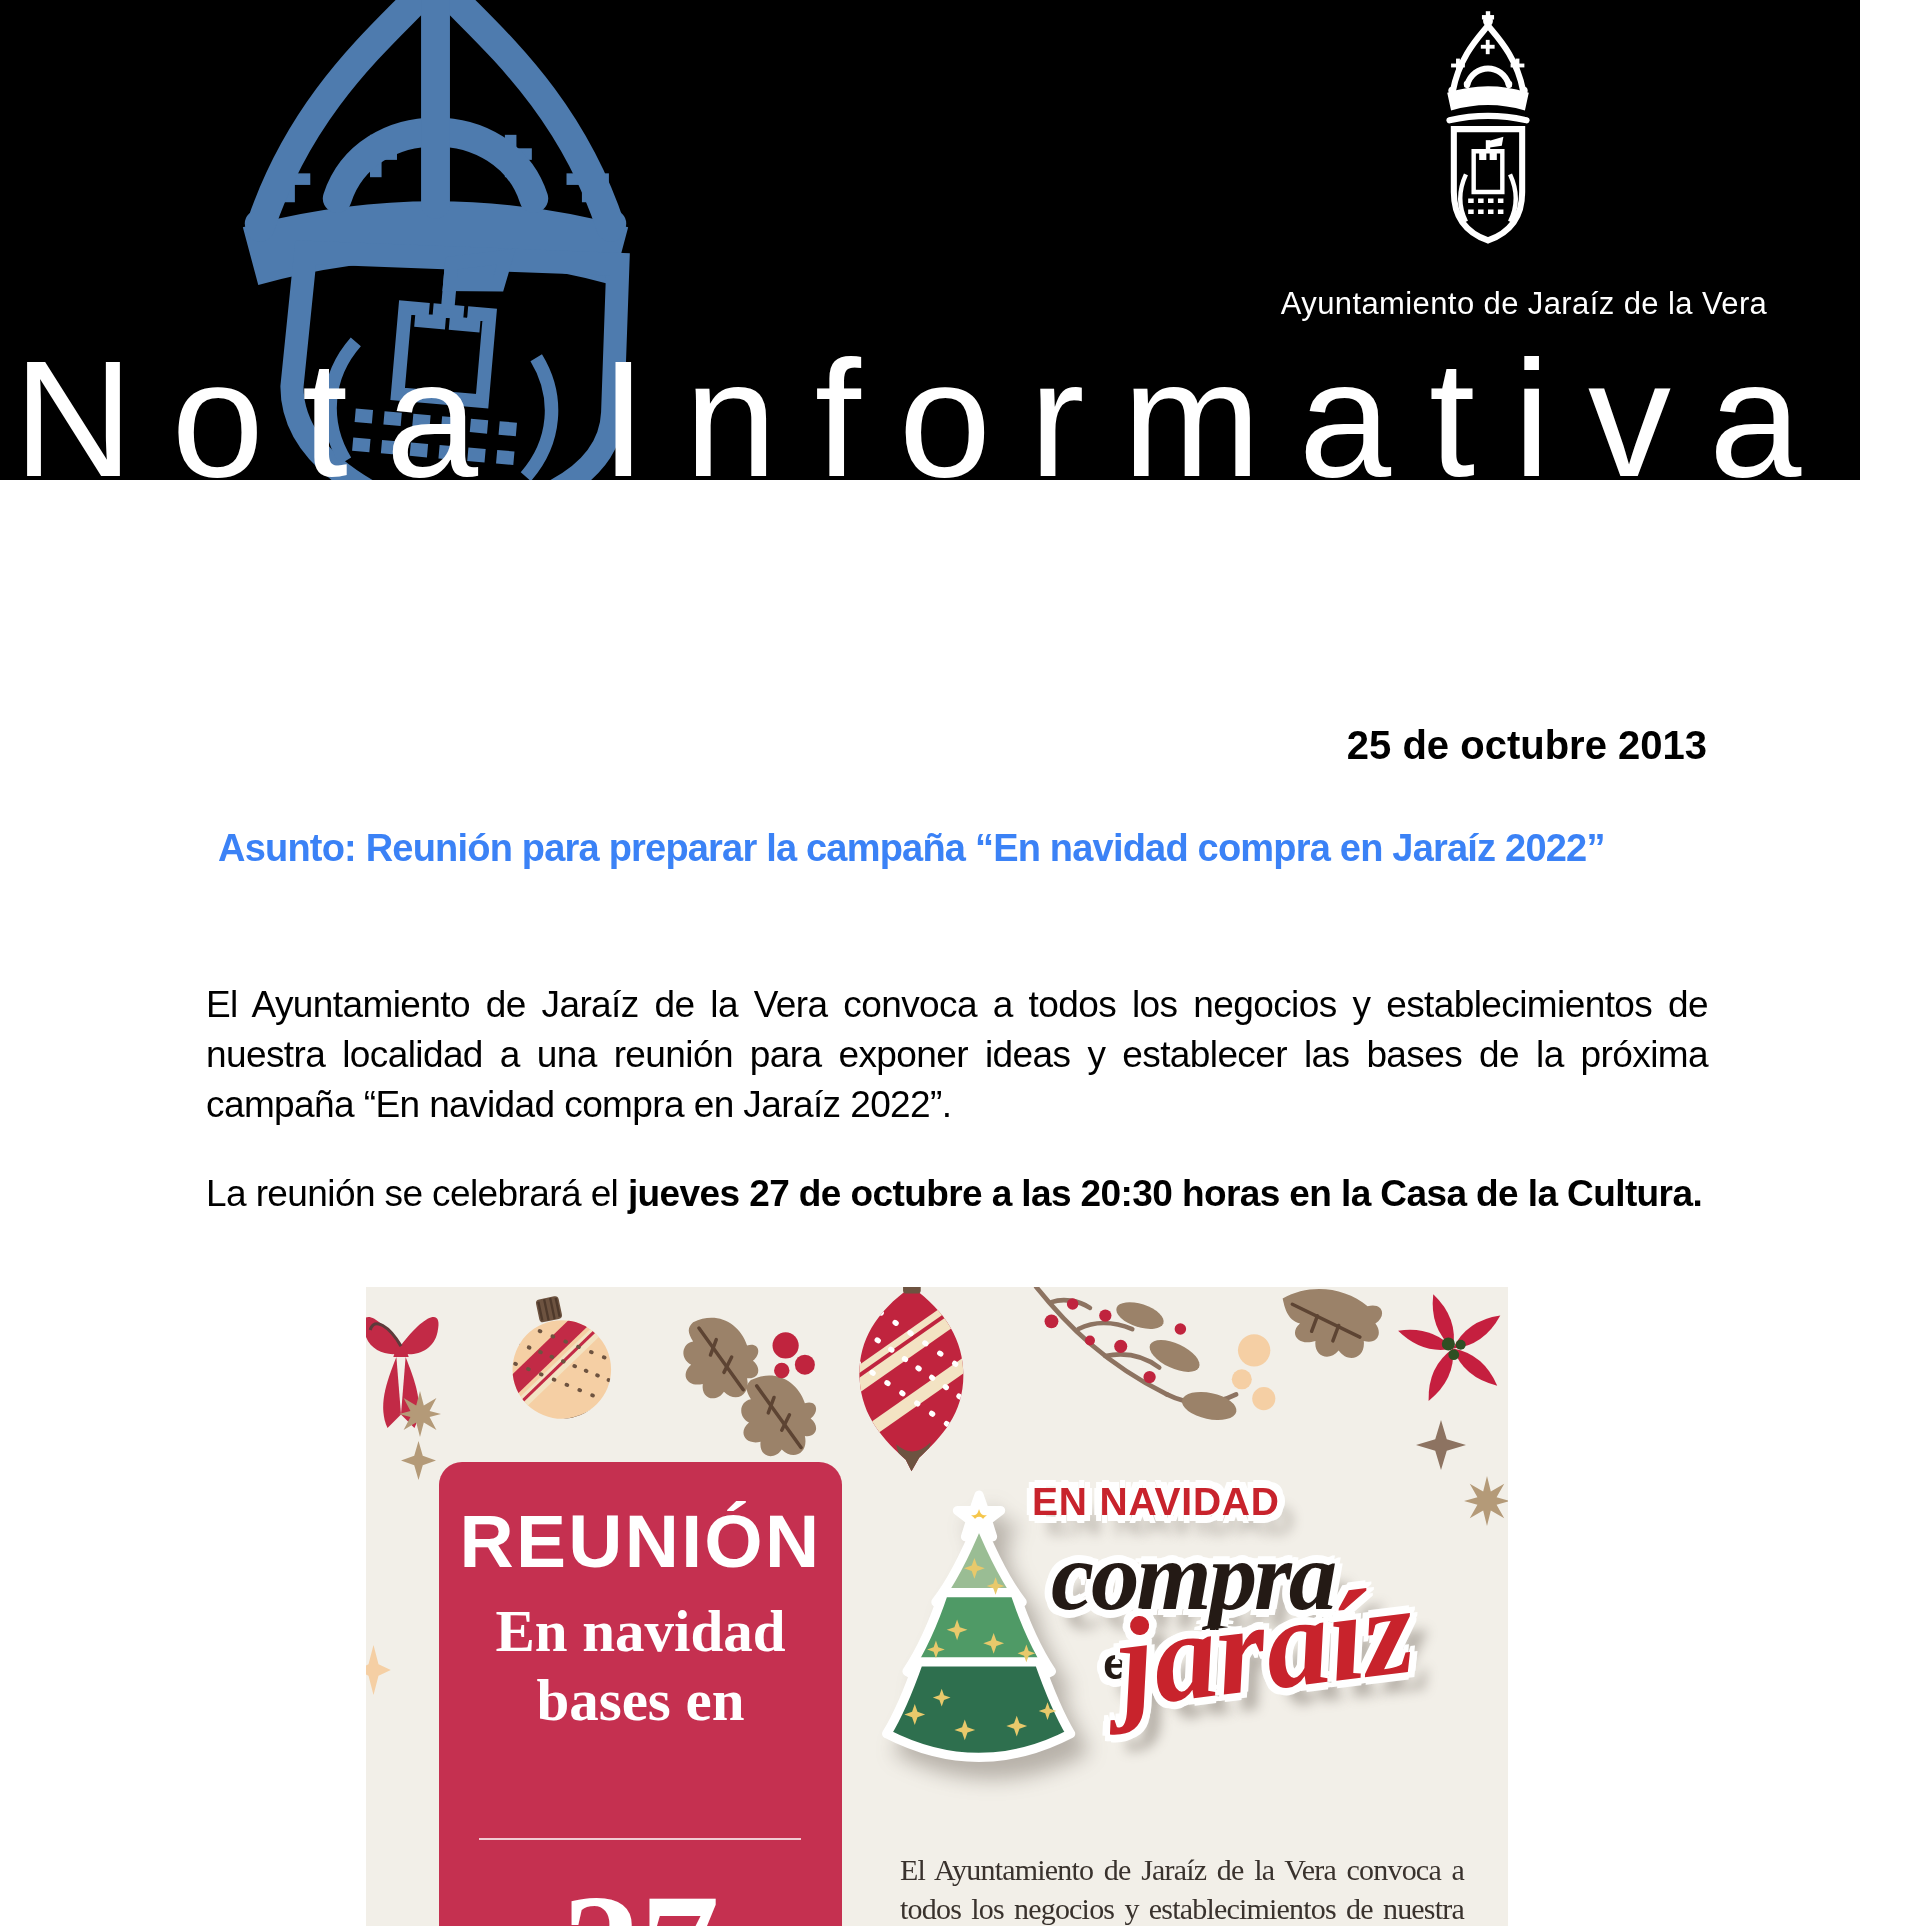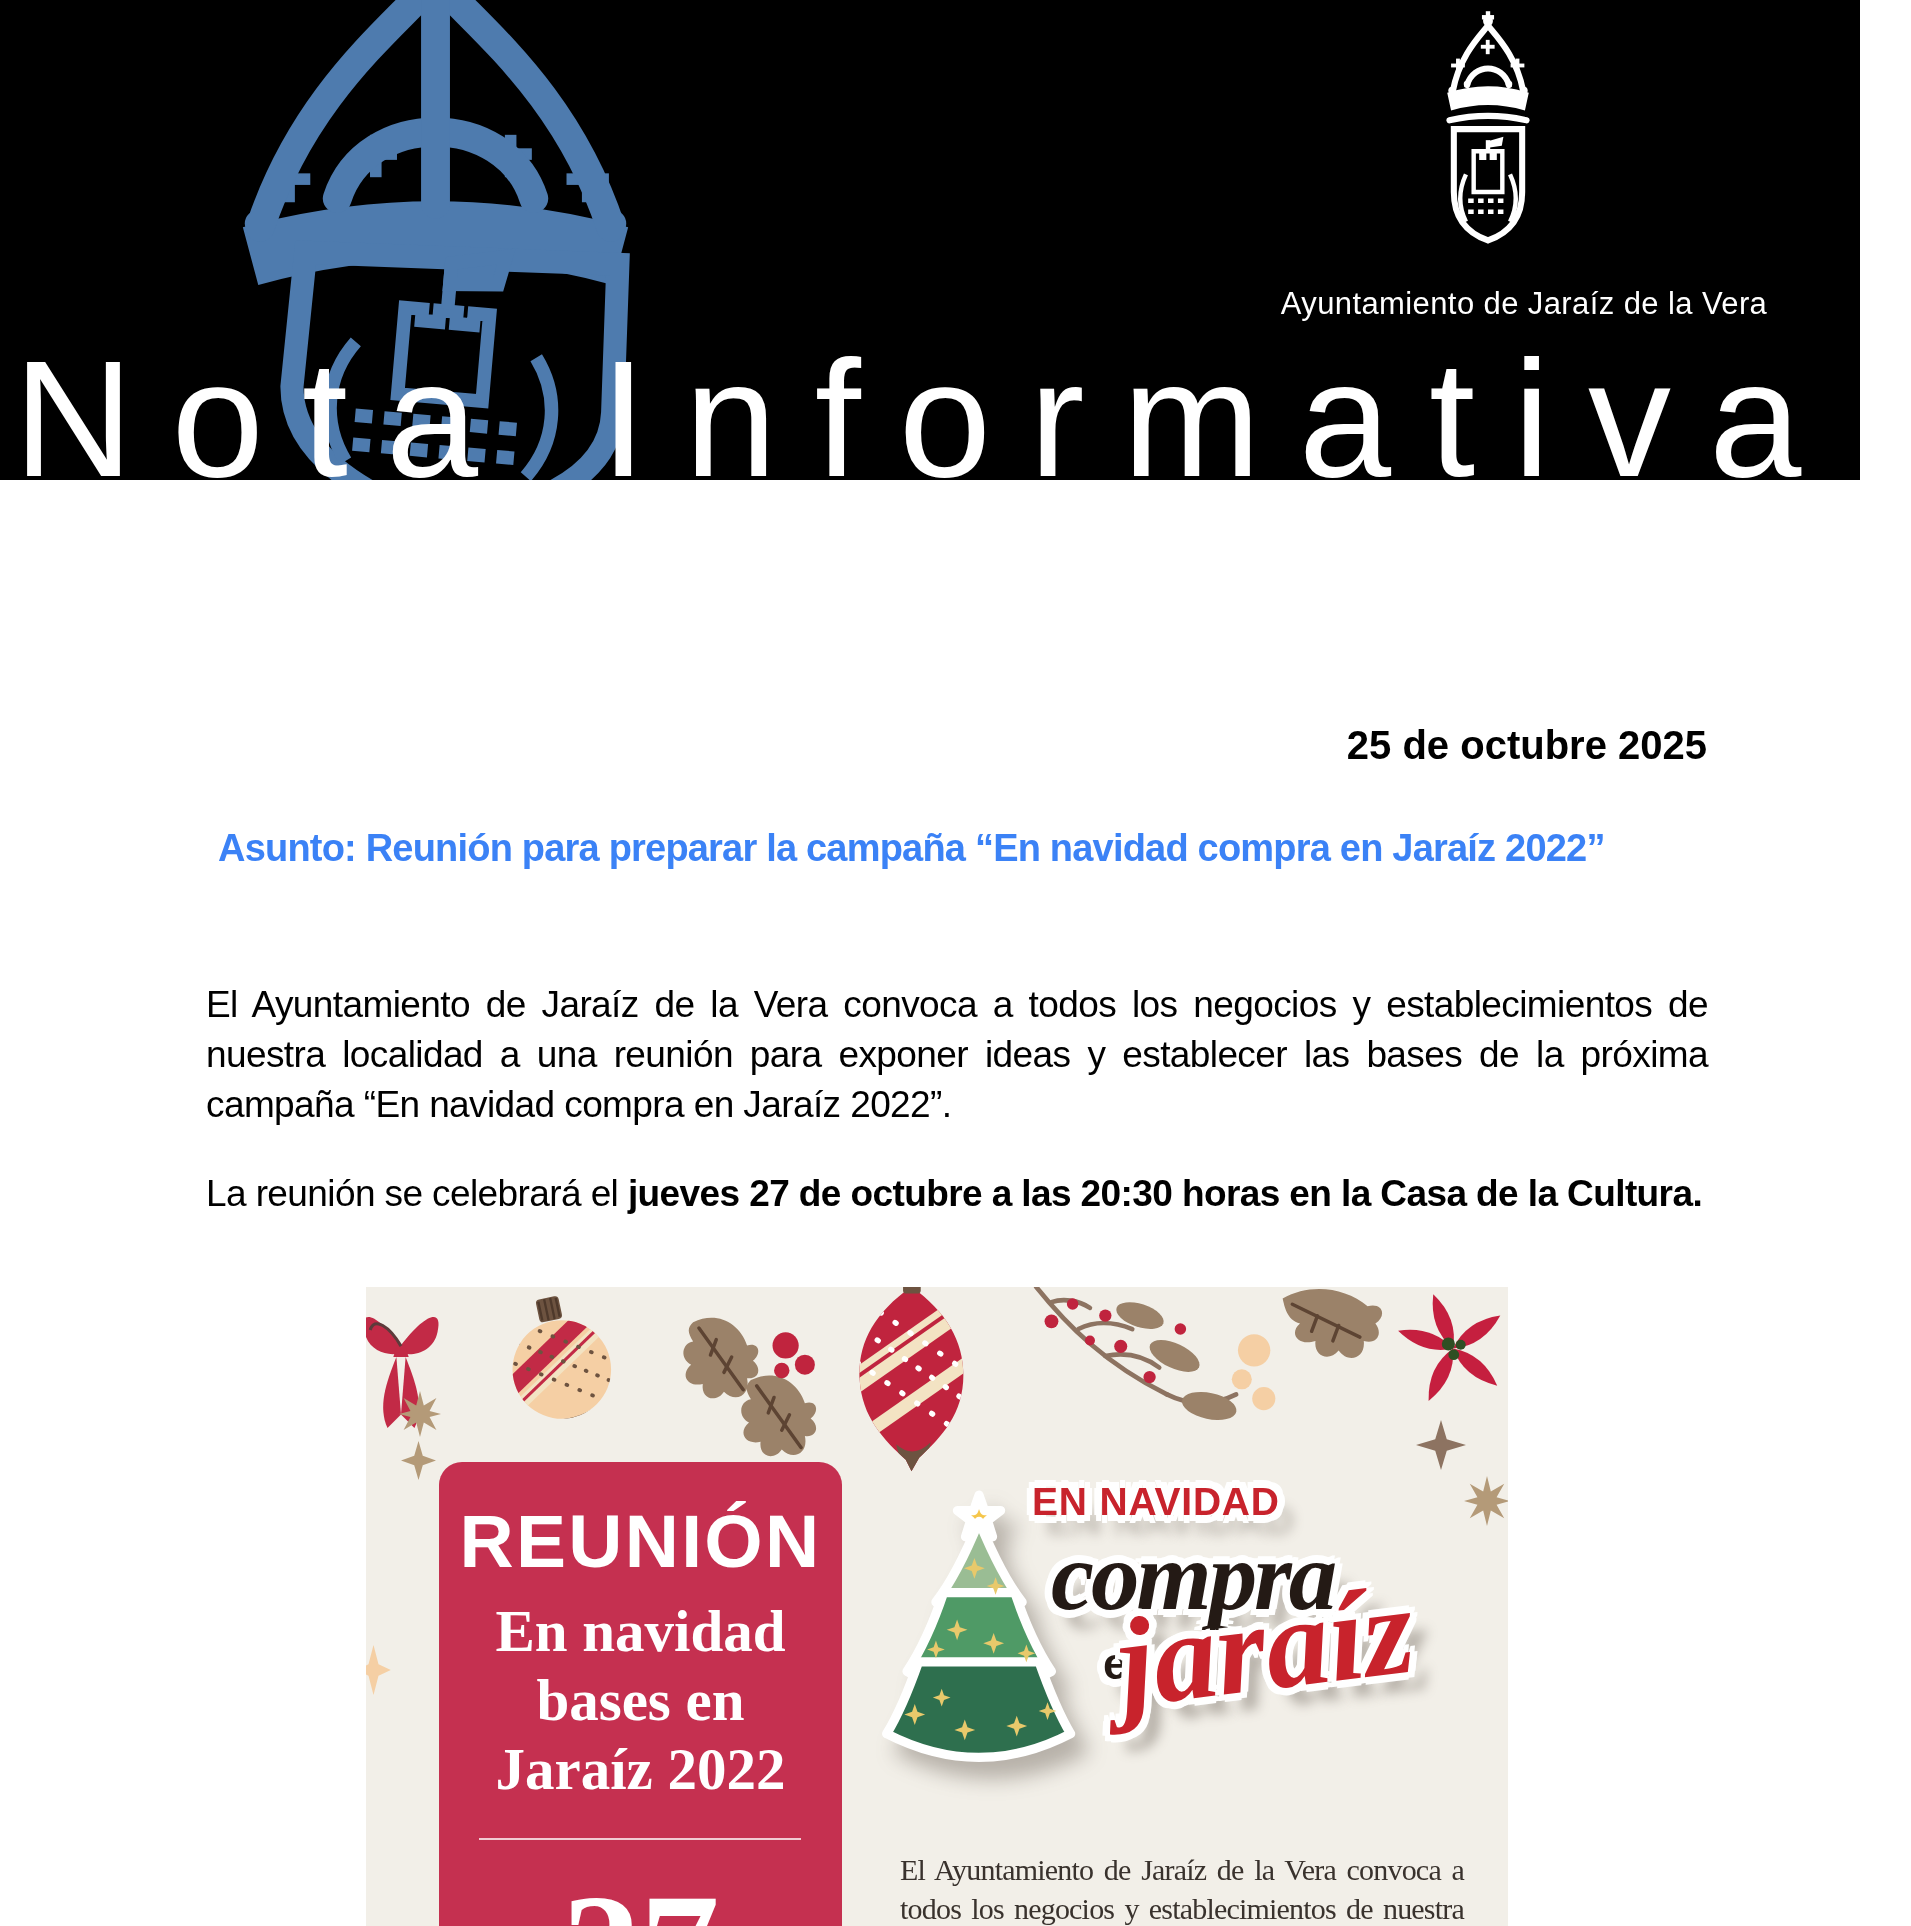--- a/index.html
+++ b/index.html
@@ -133,21 +133,21 @@
       <path d="M114,368 L186,368" stroke-dasharray="10 8"></path>
       <path d="M110,300 C96,330 96,358 110,386"></path>
       <path d="M190,300 C204,330 204,358 190,386"></path>
     </g>
   </svg>
 
   <div class="abs org-name">Ayuntamiento de Jaraíz de la Vera</div>
   <div class="abs banner-title">Nota Informativa</div>
 </header>
 
-<div class="abs date-line">25 de octubre 2025</div>
+<div class="abs date-line">25 de octubre 2013</div>
 
 <div class="abs subject">Asunto: Reunión para preparar la campaña “En navidad compra en Jaraíz 2022”</div>
 
 <p class="abs bodytext p1">El Ayuntamiento de Jaraíz de la Vera convoca a todos los negocios y establecimientos de nuestra localidad a una reunión para exponer ideas y establecer las bases de la próxima campaña “En navidad compra en Jaraíz 2022”.</p>
 
 <p class="abs bodytext p2"><span>La reunión se celebrará el </span><b>jueves 27 de octubre a las 20:30 horas en la Casa de la Cultura.</b></p>
 
 <div class="abs poster">
 
   <svg class="abs" style="left:-15.4px;top:11.6px" width="100" height="135" viewBox="0 0 260 350">
@@ -287,21 +287,20 @@
 
   <svg class="abs" style="left:-9.6px;top:358px" width="35" height="50" viewBox="0 0 90 130">
     <path d="M45,0 L58,50 L90,65 L58,80 L45,130 L32,80 L0,65 L32,50 Z" fill="#f5cfa4"></path>
   </svg>
 
   <div class="abs redbox">
     <div class="rb-title">REUNIÓN</div>
     <div class="rb-lines">
       <div>En navidad</div>
       <div>bases en</div>
-      <div>Jaraíz 2022</div>
     </div>
     <div class="rb-divider"></div>
     <div class="rb-day">27</div>
 
   </div>
 
   <svg class="abs tree-svg" width="239" height="304" viewBox="0 0 620 790">
     <g stroke="#ffffff" stroke-width="24" stroke-linejoin="round">
       <path d="M262,42 L276,82 L318,82 L284,108 L297,150 L262,124 L227,150 L240,108 L206,82 L248,82 Z" fill="#f5c64b"></path>
       <path d="M262,110 C225,200 185,275 150,320 Q262,395 374,320 C339,275 299,200 262,110 Z" fill="#9abd94"></path>

